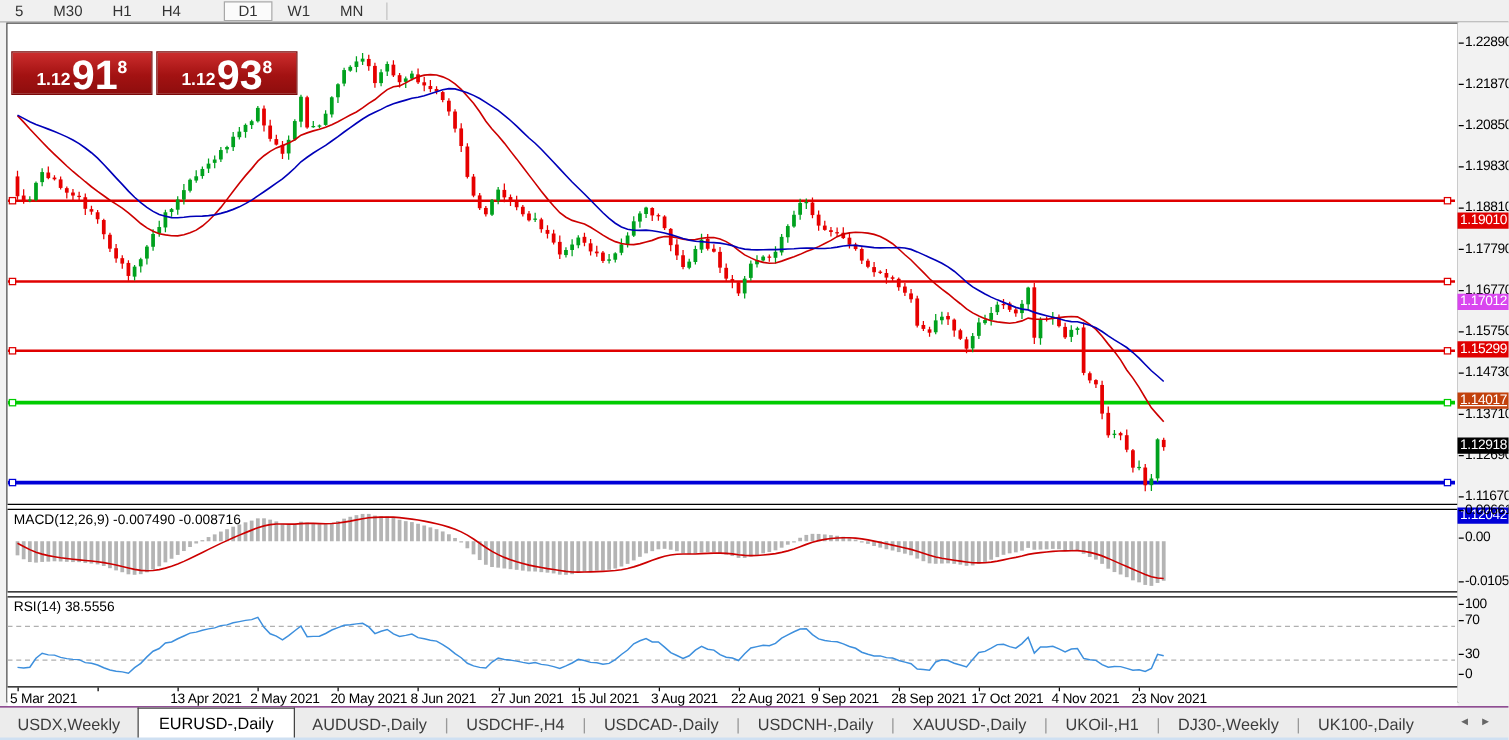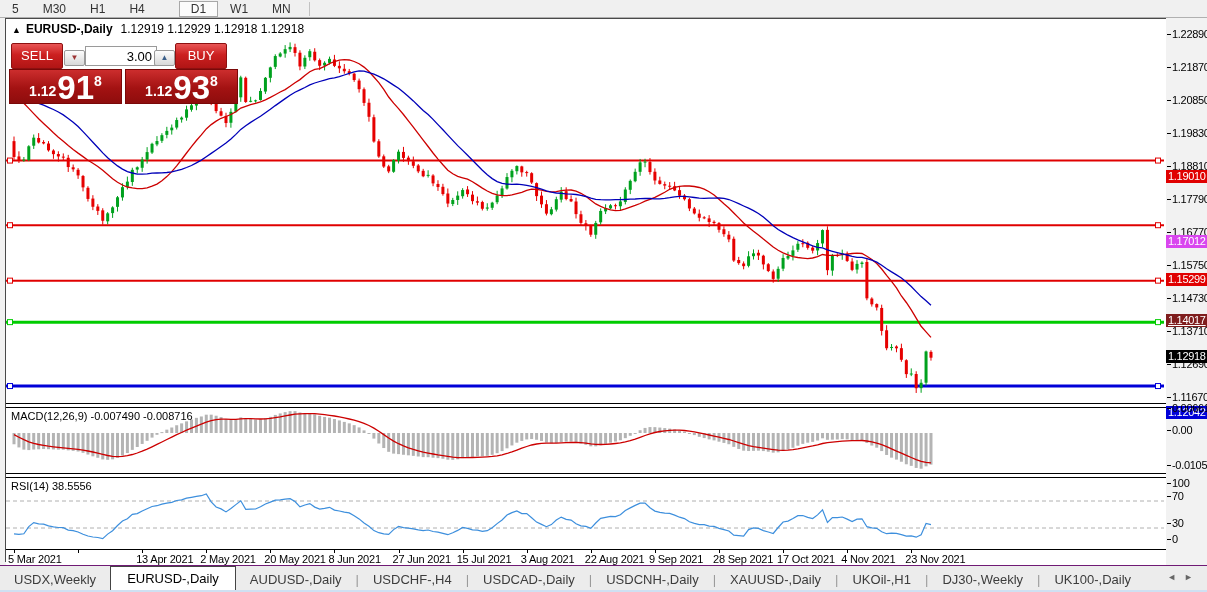--- a/index.html
+++ b/index.html
@@ -72,32 +72,22 @@
       <div class="tf-btn">H1</div>
       <div class="tf-btn">H4</div>
       <div class="tf-btn active">D1</div>
       <div class="tf-btn">W1</div>
       <div class="tf-btn">MN</div>
       <div class="tf-sep"></div>
     </div>
 
   <div class="chart-window">
 
-    <div class="chart-title">
-      <span class="tri">▲</span><b>EURUSD-,Daily</b><span>1.12919 1.12929 1.12918 1.12918</span>
-    </div>
 
     <div class="trade-panel">
-      <div class="tp-row1">
-        <div class="btn-sell">SELL</div>
-        <div class="spin-btn spin-down">▼</div>
-        <input class="vol-input" value="3.00" style="">
-        <div class="spin-btn spin-up">▲</div>
-        <div class="btn-buy">BUY</div>
-      </div>
       <div class="tp-row2">
         <div class="price-box pb-sell">
           <span class="pfx">1.12</span>
           <span class="big">91</span>
           <span class="sup">8</span>
         </div>
         <div class="price-box pb-buy">
           <span class="pfx">1.12</span>
           <span class="big">93</span>
           <span class="sup">8</span>
@@ -761,21 +751,21 @@
       <div class="axis-tick" style="top: 175.036px;">1.17790</div>
       <div class="axis-tick" style="top: 208.043px;">1.16770</div>
       <div class="axis-tick" style="top: 241.05px;">1.15750</div>
       <div class="axis-tick" style="top: 274.058px;">1.14730</div>
       <div class="axis-tick" style="top: 307.065px;">1.13710</div>
       <div class="axis-tick" style="top: 340.072px;">1.12690</div>
       <div class="axis-tick" style="top: 373.079px;">1.11670</div>
       <div class="axis-flag" style="top: 134.557px; background: rgb(224, 0, 0); margin-top: 17px;">1.19010</div>
       <div class="axis-flag" style="top: 217px; background: #d946ef;">1.17012</div>
       <div class="axis-flag" style="top: 254.645px; background: rgb(224, 0, 0);">1.15299</div>
-      <div class="axis-flag" style="top: 296.13px; background: #7f1d1d; text-decoration: underline;">1.14017</div>
+      <div class="axis-flag" style="top: 296.13px; background: #c2410c; text-decoration: underline;">1.14017</div>
       <div class="axis-flag" style="top: 360.041px; background: rgb(0, 0, 216); margin-top: 28px;">1.12042</div>
       <div class="axis-flag" style="top: 331.694px; background: rgb(0, 0, 0);">1.12918</div>
       <div class="axis-tick" style="top: 383.999px;">0.006611</div>
       <div class="axis-tick" style="top: 406px;">0.00</div>
       <div class="axis-tick" style="top: 441.267px;">-0.01059</div>
       <div class="axis-tick" style="top: 459px;">100</div>
       <div class="axis-tick" style="top: 472px;">70</div>
       <div class="axis-tick" style="top: 499px;">30</div>
       <div class="axis-tick" style="top: 515px;">0</div>
     </div>

